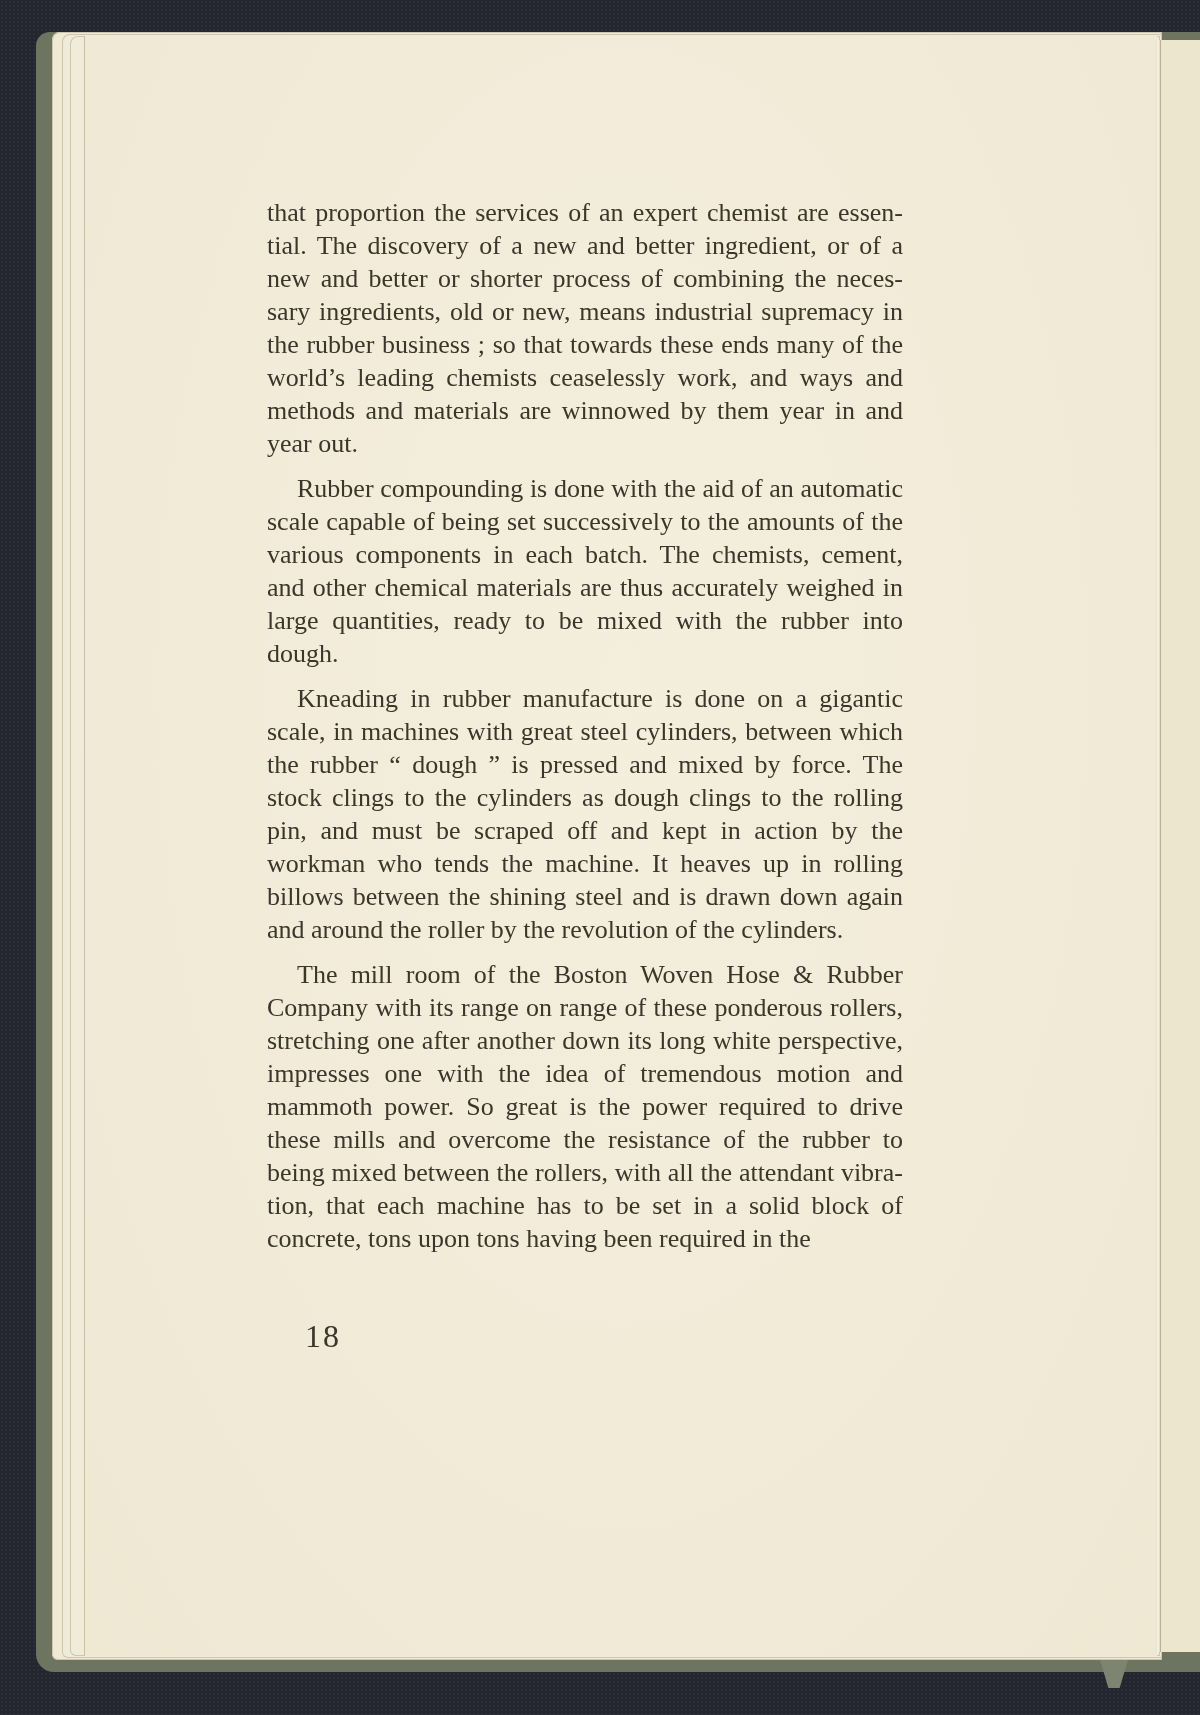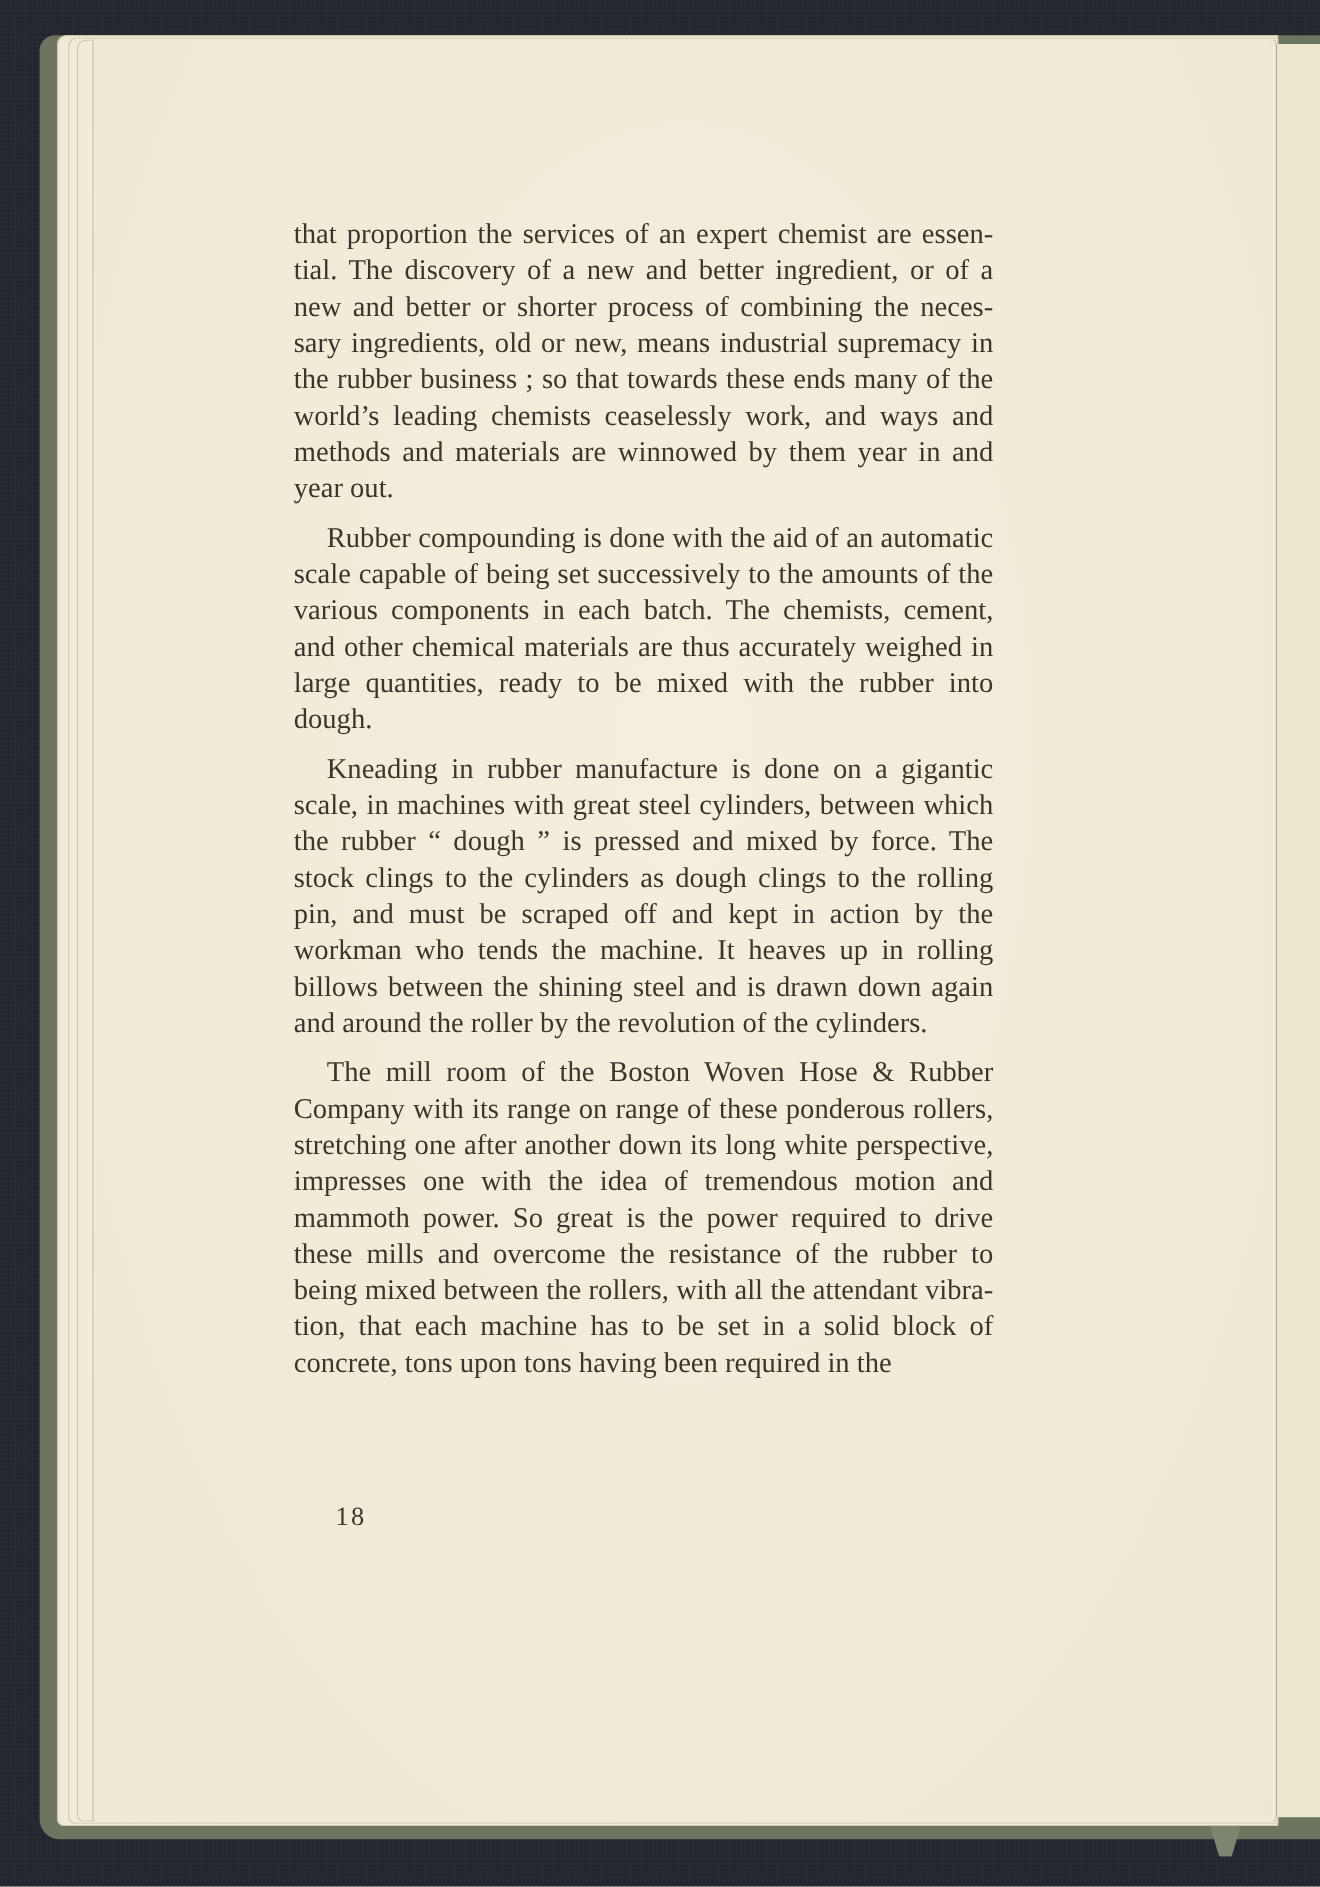--- a/index.html
+++ b/index.html
@@ -40,22 +40,22 @@
       background: #ede6cf; border-left: 1px solid #b9b096;
     }
     .text-block {
       position: absolute; left: 267px; top: 196px; width: 636px;
       color: #3c352b; font-size: 26px; line-height: 33px;
       text-align: justify; hyphens: manual;
     }
     .para { margin: 0 0 12px 0; text-indent: 0; }
     .para.indent { text-indent: 30px; }
     .folio {
-      position: absolute; left: 305px; top: 1366px;
-      color: #3c352b; font-size: 24px; letter-spacing: 2px;
+      position: absolute; left: 305px; top: 1318px;
+      color: #3c352b; font-size: 32px; letter-spacing: 2px;
     }
   </style>
 </head>
 <body>
 
 <div class="cover"></div>
 <div class="cover-tab"></div>
 <div class="page-stack"></div>
 <div class="page-stack l2"></div>
 <div class="page-stack l3"></div>

